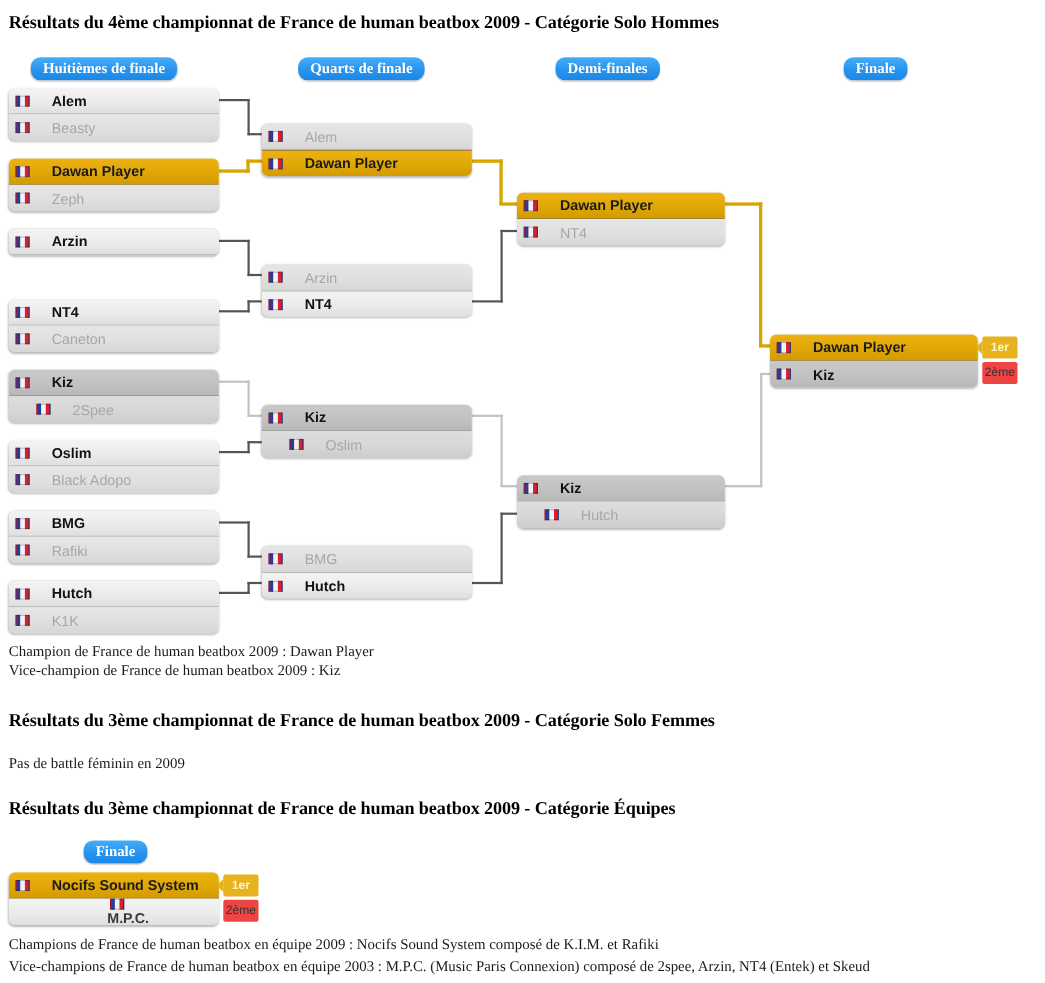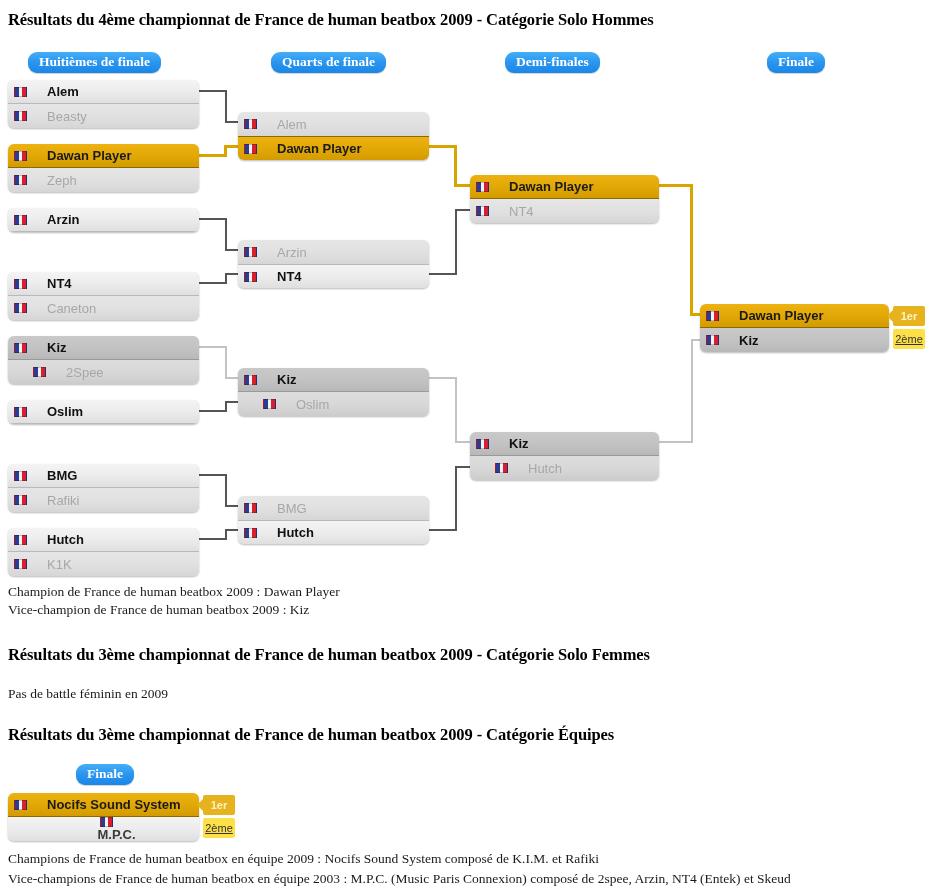--- a/index.html
+++ b/index.html
@@ -145,24 +145,23 @@
     content: "";
     position: absolute;
     left: -6px;
     top: 4px;
     width: 0; height: 0;
     border-top: 6px solid transparent;
     border-bottom: 6px solid transparent;
     border-right: 6px solid #e6b21e;
   }
   .rank-2 {
-    background: #fde047;
+    background: #ef4444;
     color: #333333;
     font-weight: normal;
-    text-decoration: underline;
   }
 </style>
 </head>
 <body>
 
 <div class="abs section-title" style="left:8px; top:10px;">Résultats du 4ème championnat de France de human beatbox 2009 - Catégorie Solo Hommes</div>
 
 <div class="abs" style="left:28px; top:52px;">
   <div class="round-badge">Huitièmes de finale</div>
 </div>
@@ -281,20 +280,24 @@
     <span class="flag"></span>
     <span class="nm">2Spee</span>
   </div>
 </div>
 
 <div class="match" style="left:8px; top:400px; width:191px;">
   <div class="slot s-win">
     <span class="flag"></span>
     <span class="nm">Oslim</span>
   </div>
+  <div class="slot s-lose">
+    <span class="flag"></span>
+    <span class="nm">Black Adopo</span>
+  </div>
 </div>
 
 <div class="match" style="left:8px; top:464px; width:191px;">
   <div class="slot s-win">
     <span class="flag"></span>
     <span class="nm">BMG</span>
   </div>
   <div class="slot s-lose">
     <span class="flag"></span>
     <span class="nm">Rafiki</span>

